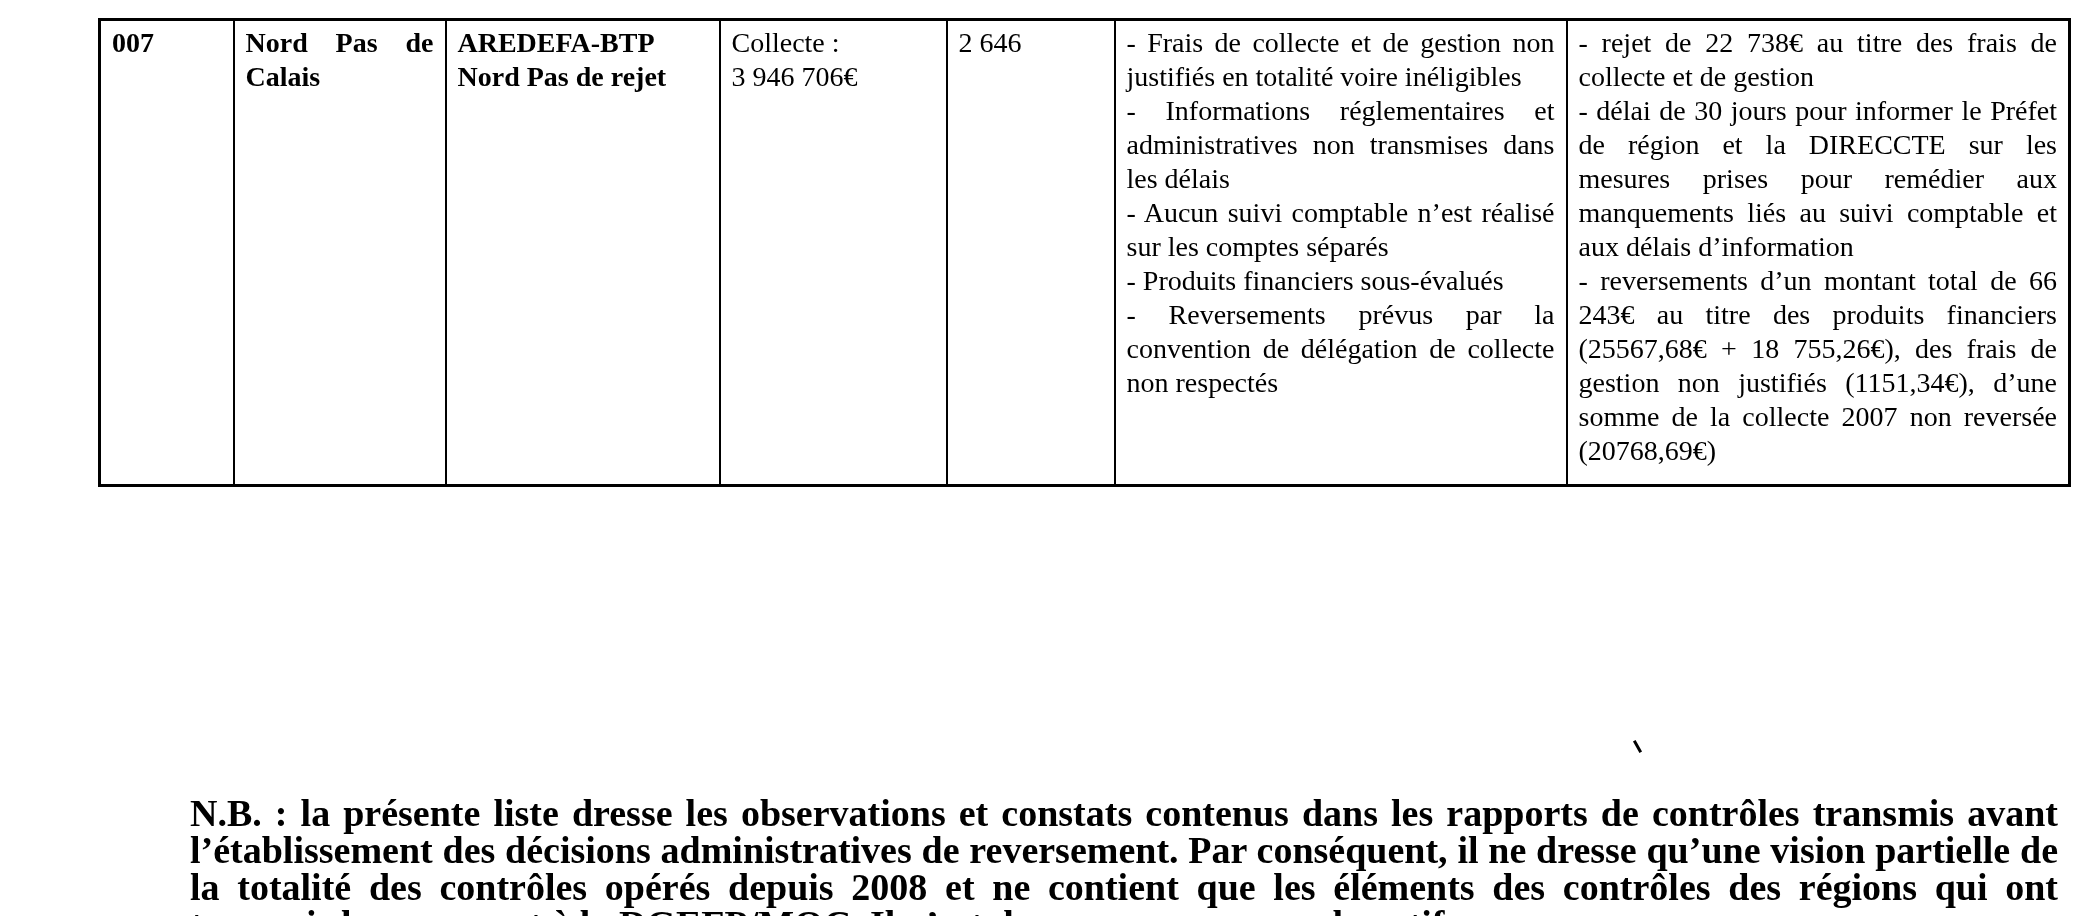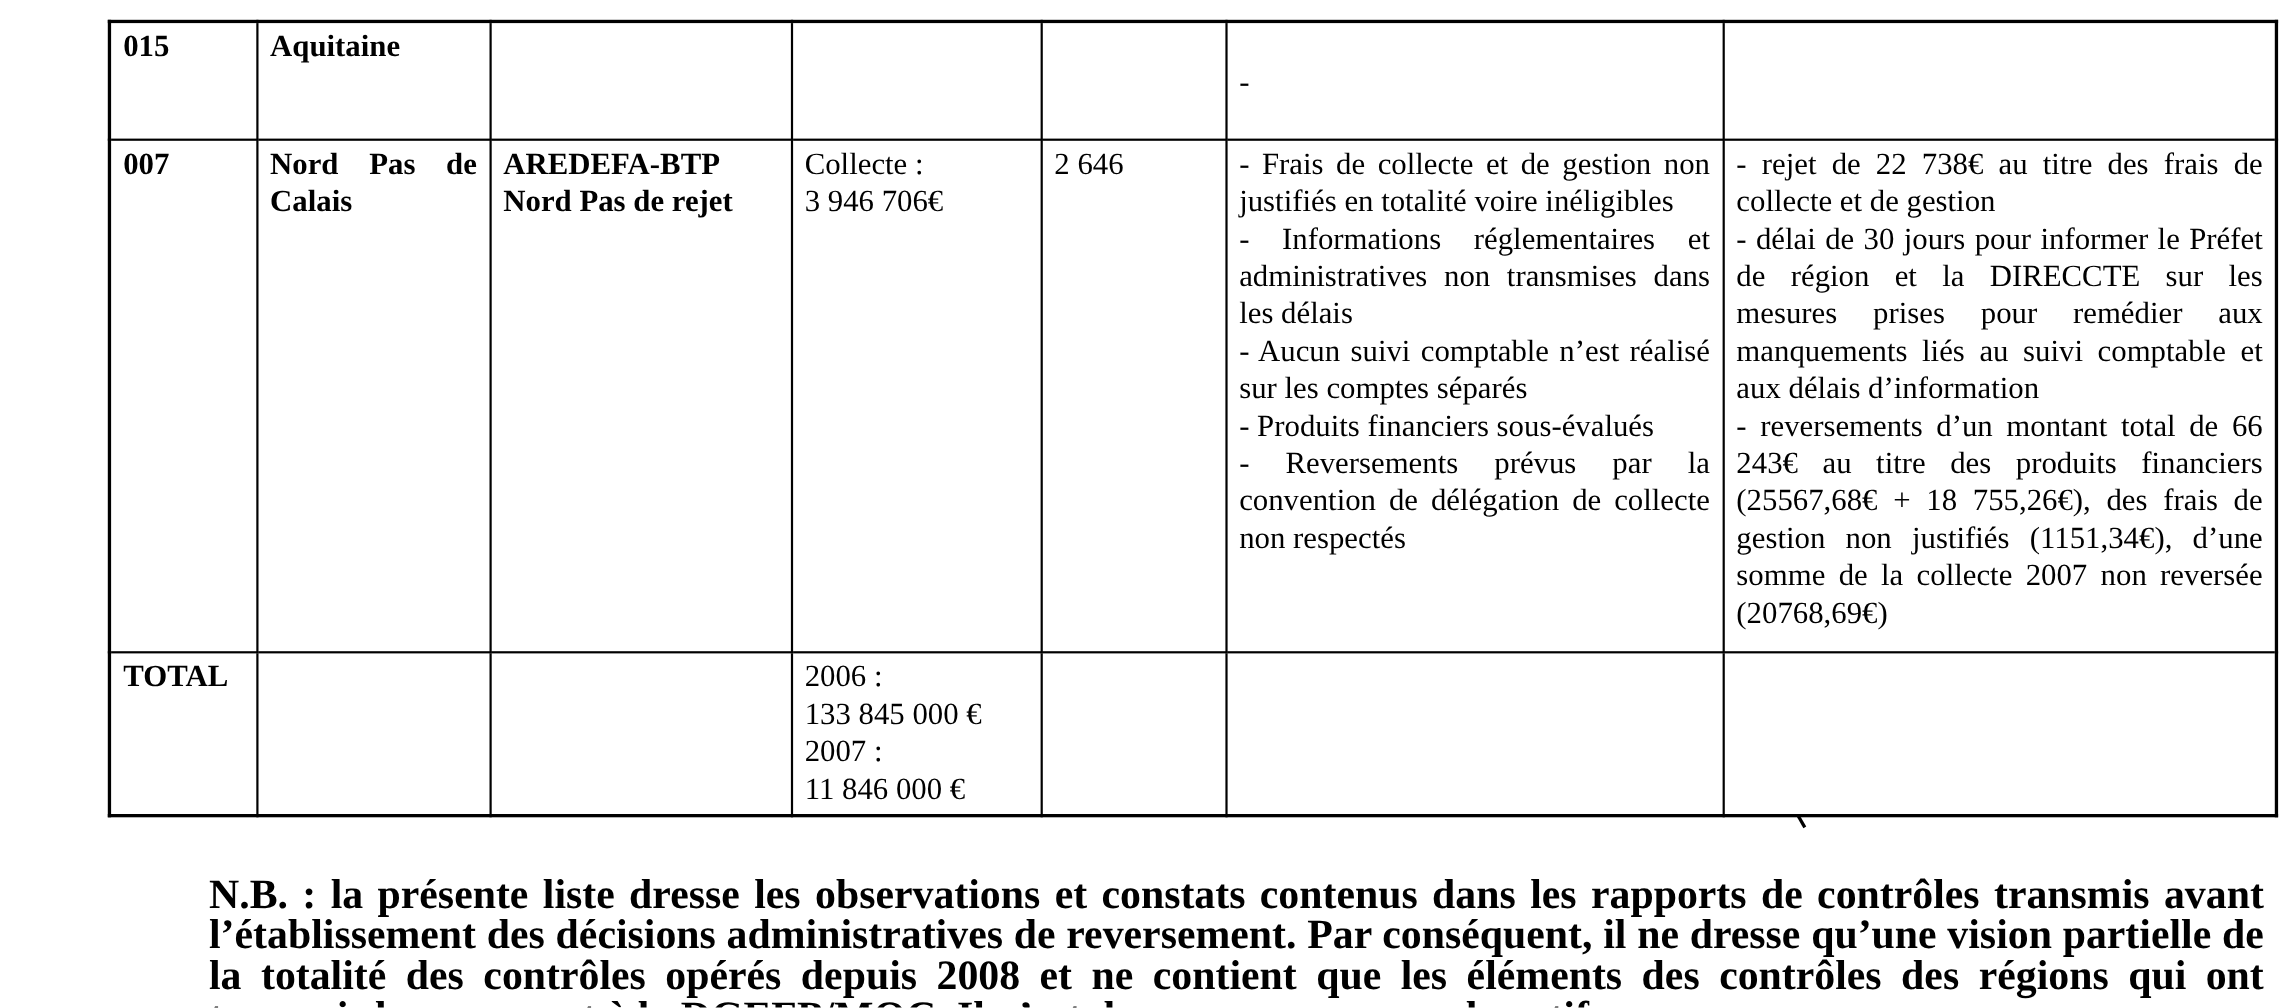--- a/index.html
+++ b/index.html
@@ -84,58 +84,37 @@
       <colgroup>
         <col style="width:134px">
         <col style="width:212px">
         <col style="width:274px">
         <col style="width:227px">
         <col style="width:168px">
         <col style="width:452px">
         <col style="width:503px">
       </colgroup>
       <tbody>
-        <tr class="row-015">
-          <td class="b">015</td>
-          <td class="b">Aquitaine</td>
-          <td></td>
-          <td></td>
-          <td></td>
-          <td class="padtop">-</td>
-          <td></td>
-        </tr>
         <tr class="row-016">
           <td class="b">007</td>
           <td class="b j">Nord Pas de Calais</td>
           <td class="b pre">AREDEFA-BTP
 Nord Pas de rejet</td>
           <td class="pre">Collecte :
 3 946 706€</td>
           <td>2 646</td>
           <td class="pre j">- Frais de collecte et de gestion non justifiés en totalité voire inéligibles
 - Informations réglementaires et administratives non transmises dans les délais
 - Aucun suivi comptable n’est réalisé sur les comptes séparés
 - Produits financiers sous-évalués
 - Reversements prévus par la convention de délégation de collecte non respectés</td>
           <td class="pre j">- rejet de 22 738€ au titre des frais de collecte et de gestion
 - délai de 30 jours pour informer le Préfet de région et la DIRECCTE sur les mesures prises pour remédier aux manquements liés au suivi comptable et aux délais d’information
 - reversements d’un montant total de 66 243€ au titre des produits financiers (25567,68€ + 18 755,26€), des frais de gestion non justifiés (1151,34€), d’une somme de la collecte 2007 non reversée (20768,69€)</td>
         </tr>
-        <tr class="row-total">
-          <td class="b">TOTAL</td>
-          <td></td>
-          <td></td>
-          <td class="pre">2006 :
-133 845 000 €
-2007 :
-11 846 000 €</td>
-          <td></td>
-          <td></td>
-          <td></td>
-        </tr>
       </tbody>
     </table>
   </div>
 
   <div class="stray-mark"></div>
 
   <p class="footnote">N.B. : la présente liste dresse les observations et constats contenus dans les rapports de contrôles transmis avant l’établissement des décisions administratives de reversement. Par conséquent, il ne dresse qu’une vision partielle de la totalité des contrôles opérés depuis 2008 et ne contient que les éléments des contrôles des régions qui ont transmis leur rapport à la DGEFP/MOC. Il n’est donc en aucun cas exhaustif.</p>
 
 </div>
 

